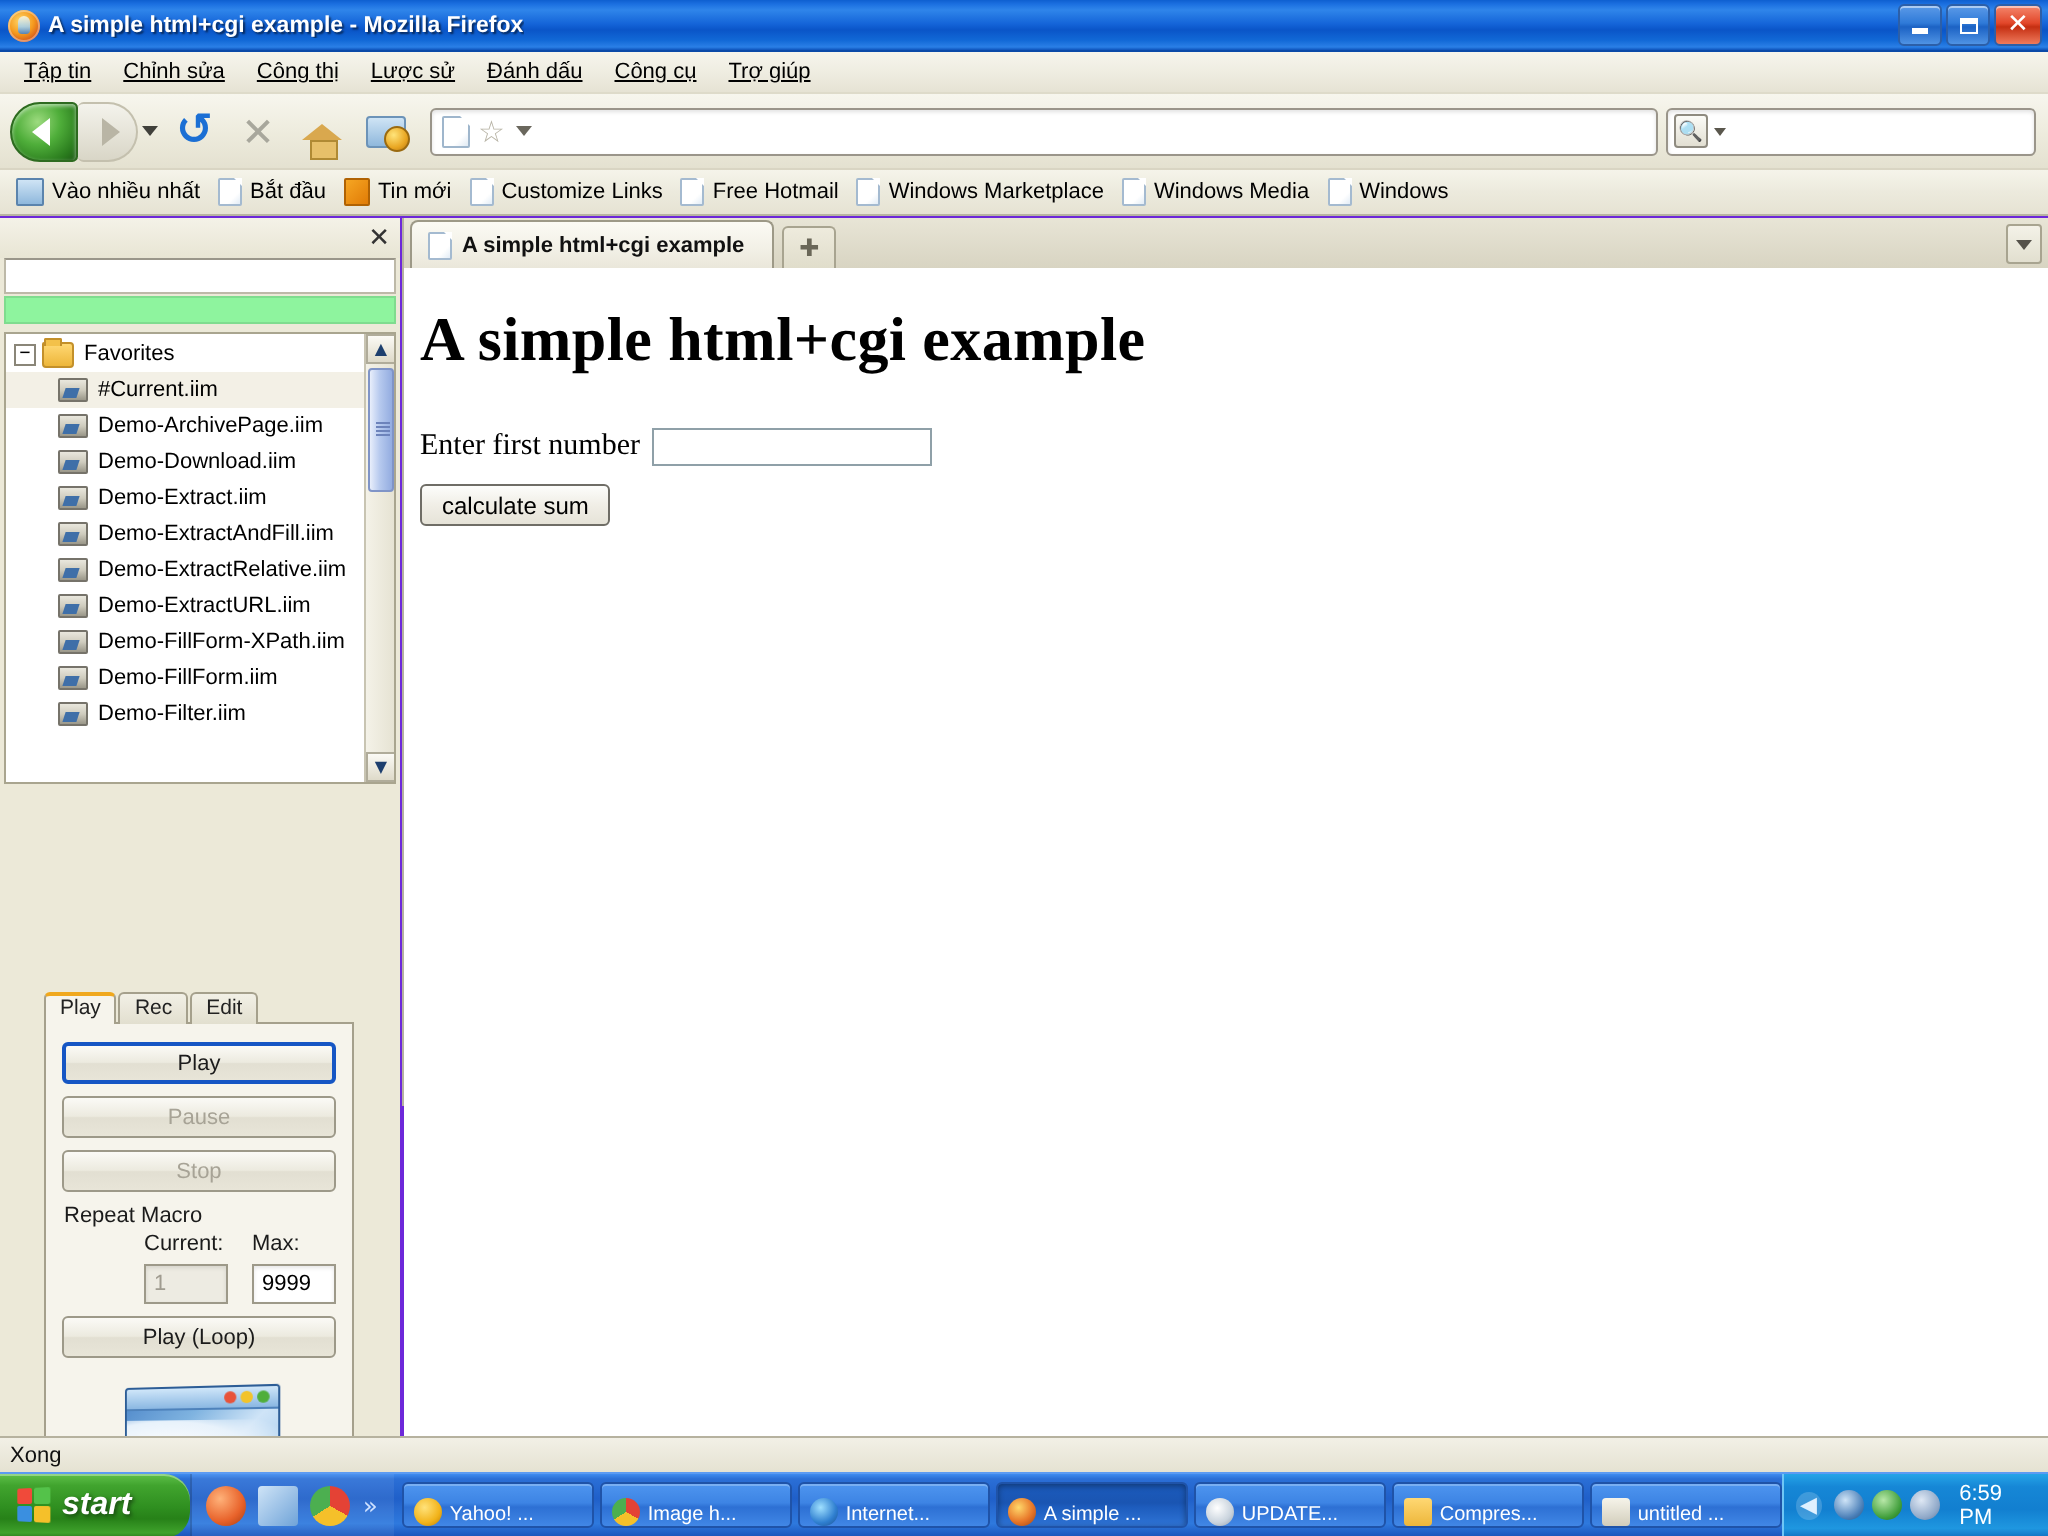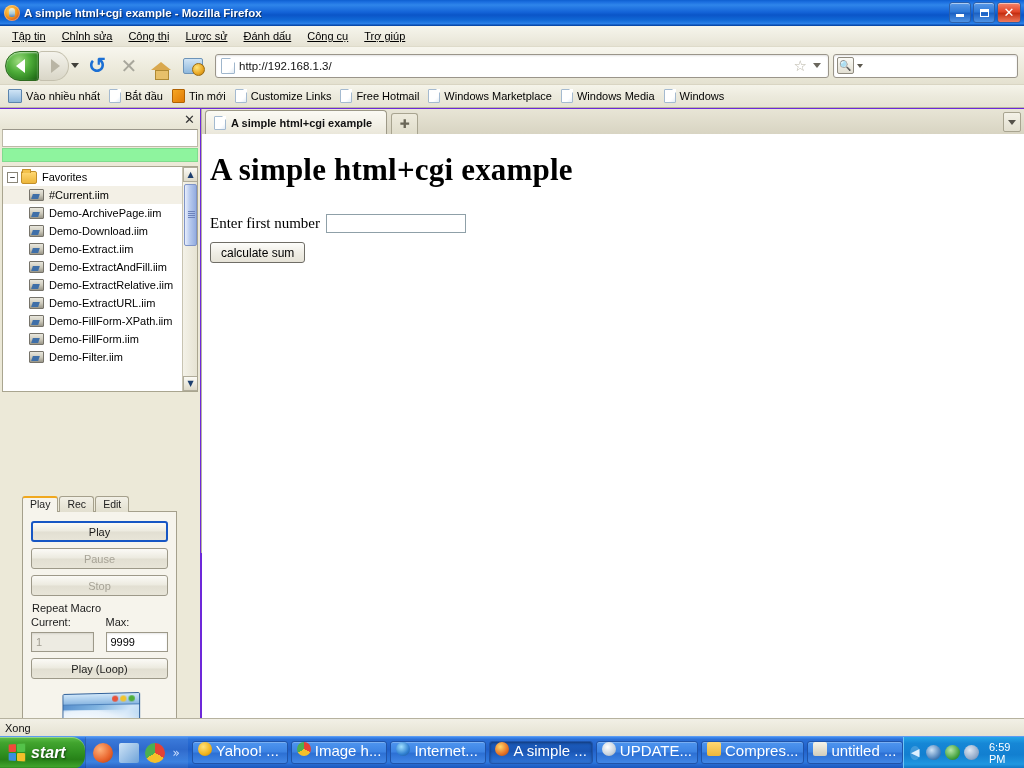--- a/index.html
+++ b/index.html
@@ -342,21 +342,21 @@
     background: linear-gradient(to bottom,#fbfaf6 0%, #eceadf 48%, #e2dfd2 52%, #e8e5d8 100%);
     border: 1px solid #9d9989; border-radius: 3px;
     display: flex; align-items: center; justify-content: center;
     font-family: "Liberation Sans", sans-serif;
   }
   .im-btn.primary {
     border: 2px solid #1656c4; border-radius: 3px;
   }
   .im-btn.disabled { color: #a7a396; }
   .im-label { font-size: 11px; color: #1b1b1b; margin: 3px 0 2px 1px; }
-  .im-row { display: flex; gap: 12px; margin-bottom: 2px; }
+  .im-row { display: flex; gap: 12px; margin-bottom: 2px; margin-left: 41px; }
   .im-col { width: 50%; }
   .im-sublabel { font-size: 11px; color: #1b1b1b; margin-bottom: 2px; }
   .im-input {
     width: 100%; height: 20px; border: 1px solid #9d9989;
     background: #ffffff; font-size: 11px; padding: 0 4px;
     font-family: "Liberation Sans", sans-serif; color: #000;
     box-shadow: inset 0 1px 2px rgba(0,0,0,.1);
   }
   .im-input.dim { background: #edebe2; color: #a09c90; }
   #im-logo {
@@ -522,22 +522,22 @@
     background: rgba(255,255,255,.07);
     border-left: 1px solid rgba(0,0,0,.18);
   }
   .ql-ico { width: 20px; height: 20px; margin: 0 3px; border-radius: 50%; flex: none; }
   .ql-chev { color: #cfe2ff; font-size: 12px; margin: 0 4px; font-family: "DejaVu Sans", sans-serif; }
   #tasklist { display: flex; align-items: center; flex: 1; gap: 3px; padding-left: 4px; }
   .task {
     height: 23px; min-width: 96px; max-width: 104px;
     background: linear-gradient(to bottom,#4e95ef 0%, #3d84e4 45%, #2d70d4 55%, #4187e6 100%);
     border: 1px solid #1f53a8; border-radius: 3px;
-    display: flex; align-items: flex-start; padding: 0 5px;
-    color: #fff; font-size: 15px; white-space: nowrap; overflow: hidden;
+    display: flex; align-items: flex-end; padding: 0 5px;
+    color: #fff; font-size: 10px; white-space: nowrap; overflow: hidden;
     box-shadow: inset 0 1px 0 rgba(255,255,255,.25);
   }
   .task.active {
     background: linear-gradient(to bottom,#1b5bbd 0%, #1a55b2 45%, #1d5cbd 55%, #2f74d6 100%);
     box-shadow: inset 0 1px 3px rgba(0,0,0,.4);
   }
   .task .tico { width: 14px; height: 14px; margin-right: 4px; flex: none; border-radius: 2px; }
   #tray {
     height: 32px; display: flex; align-items: center; padding: 0 7px 0 6px;
     background: linear-gradient(to bottom, #25a4e8 0%, #1687d6 20%, #127fd0 55%, #1f97e0 85%, #0f6fc0 100%);
@@ -604,21 +604,20 @@
         <span class="stop-glyph">✕</span>
       </div>
     <div class="tbicon">
         <span class="home-glyph"></span>
       </div>
     <div class="tbicon">
         <span class="fav-glyph"></span>
       </div>
     <div id="urlbar">
       <span class="url-favicon"></span>
-      <input id="urltext" type="text" value="http://192.168.1.3/" style="">
       <span class="star-glyph">☆</span>
       <span class="url-caret"></span>
     </div>
     <div id="searchbar">
       <span class="search-engine">🔍</span>
       <span class="search-caret"></span>
       <input id="searchinput" type="text" value="" style="">
       <span class="search-mag">🔍</span>
     </div>
   </div>

